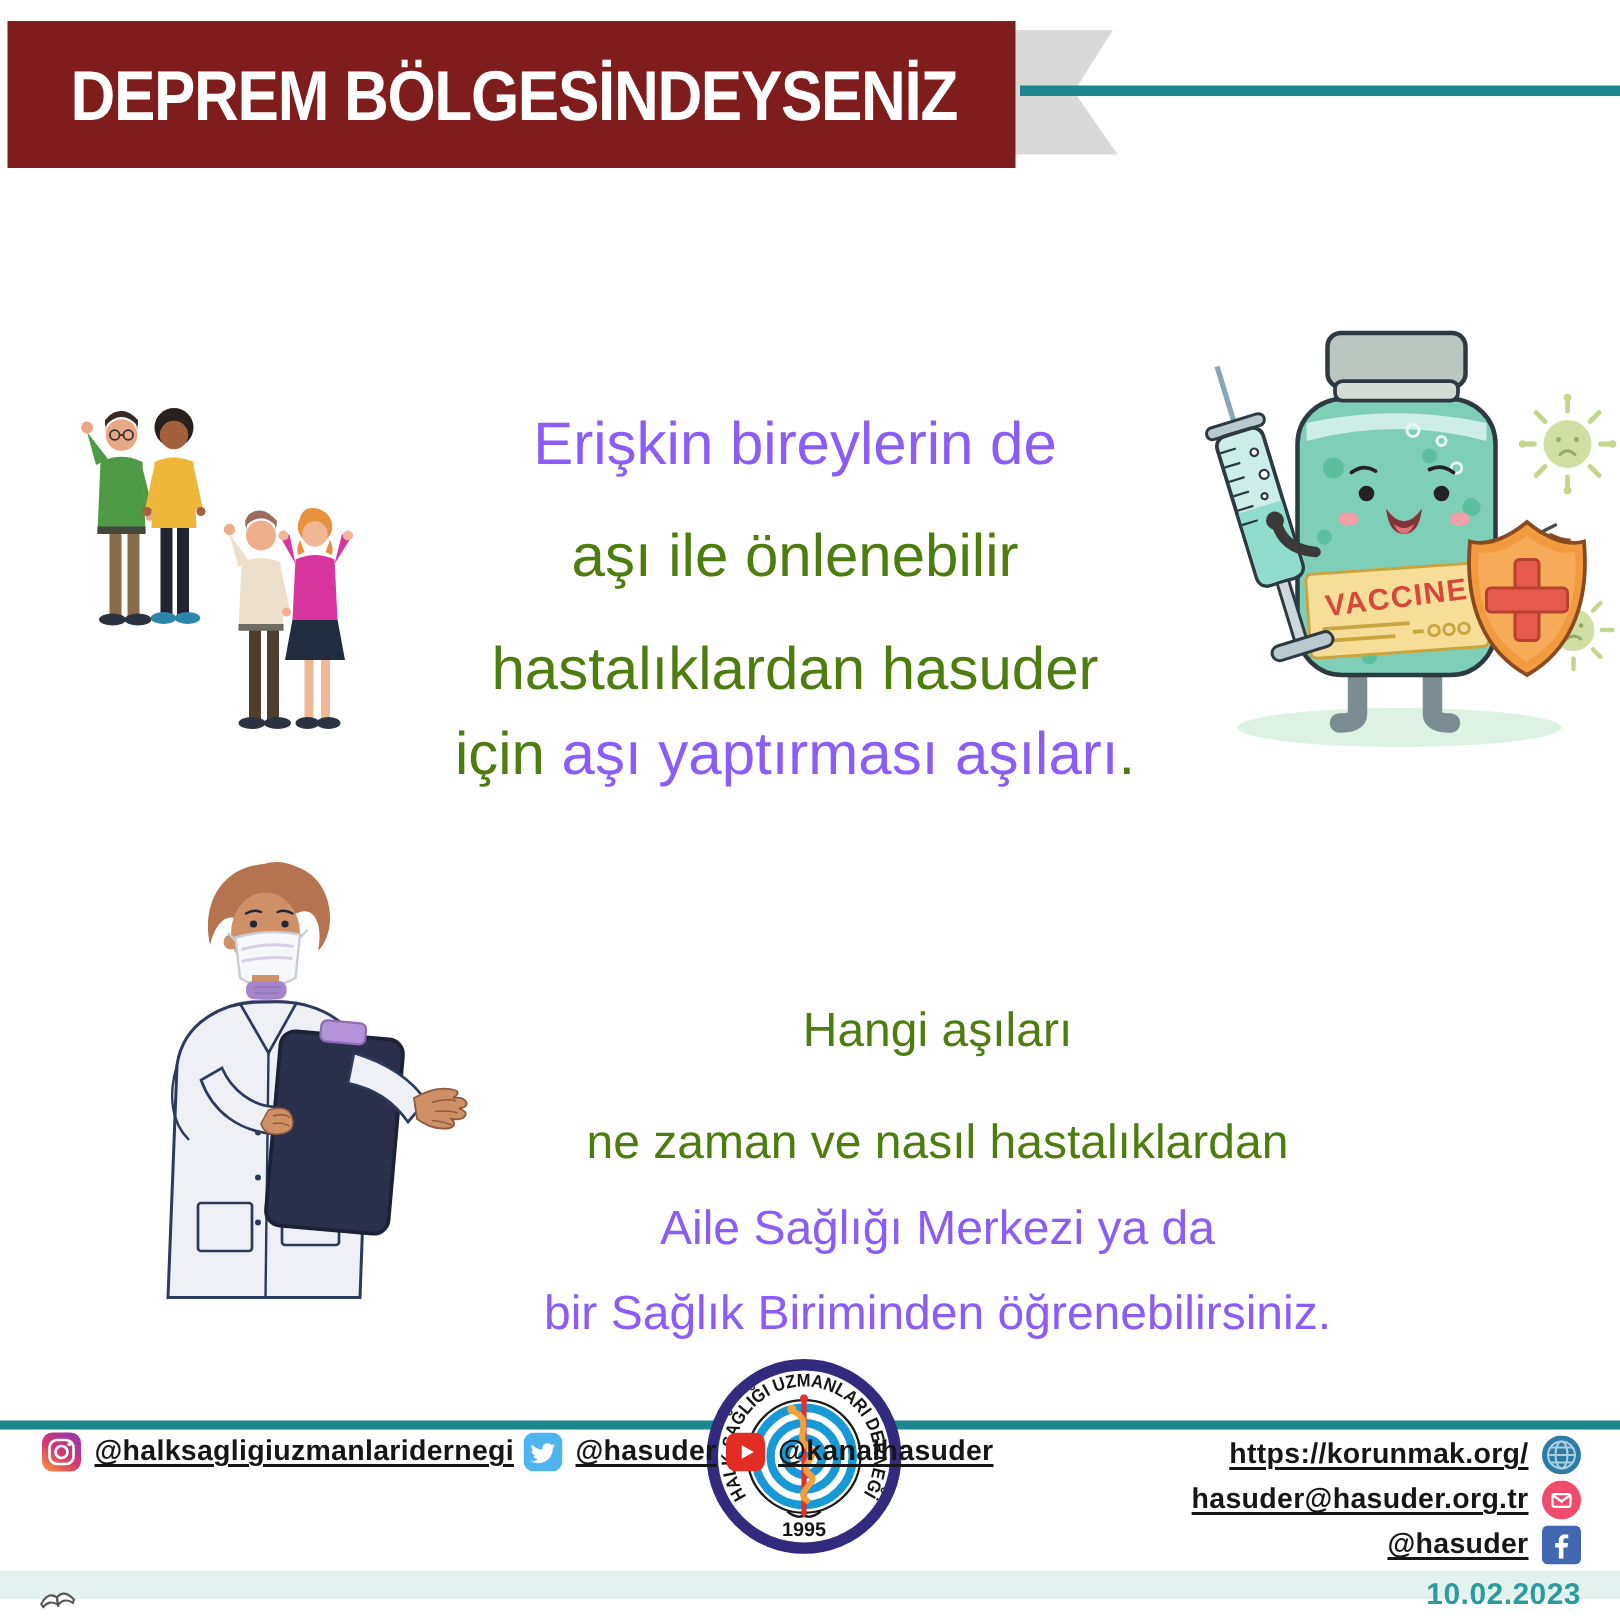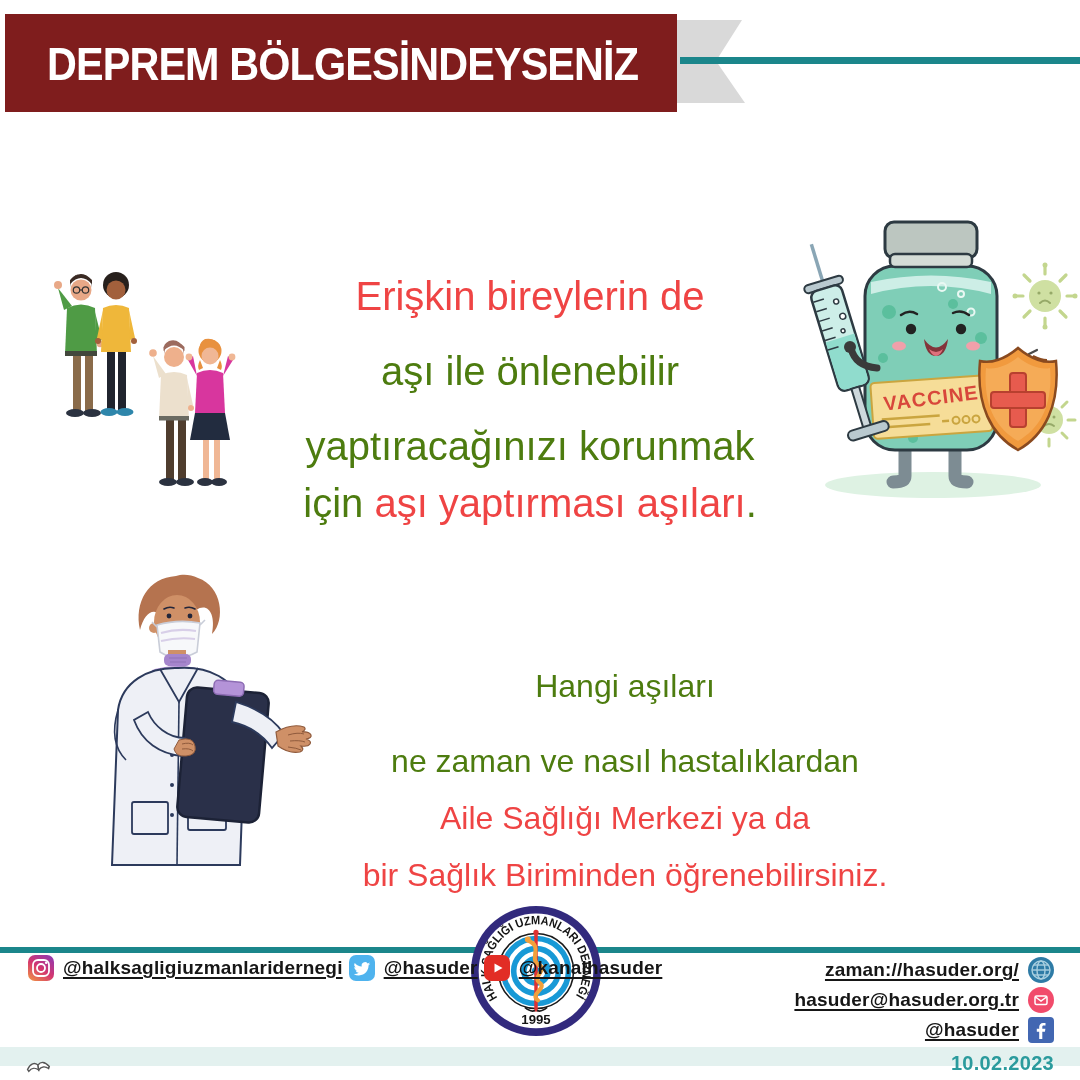--- a/index.html
+++ b/index.html
@@ -15,21 +15,21 @@
     display:flex;align-items:center;
   }
   .banner-title{
     color:#ffffff;font-size:47px;font-weight:700;letter-spacing:-1px;white-space:nowrap;
     transform:scaleX(.88);transform-origin:left center;margin-left:42px;
   }
   
   .msg{position:absolute;text-align:center;font-weight:500;}
   .msg1{left:225px;top:268px;width:610px;font-size:40px;line-height:57px;}
   .msg2{left:250px;top:640px;width:750px;font-size:32px;line-height:57px;}
-  .t-red{color:#ef4444;}
+  .t-red{color:#8b5cf6;}
   .t-black{color:#4d7c0f;margin-top:18px;}
   
   .ill{position:absolute;}
   .people-ill{left:50px;top:260px;width:200px;height:240px;}
   .vaccine-ill{left:793px;top:208px;width:285px;height:300px;}
   .doctor-ill{left:48px;top:570px;width:270px;height:305px;}
   
   .footer-line{position:absolute;left:0;top:947px;width:1080px;height:6px;background:#1b868b;z-index:1;}
   .logo{position:absolute;left:468px;top:906px;width:136px;height:136px;z-index:2;}
   .social-left{position:absolute;left:28px;top:955px;display:flex;flex-direction:row;gap:6px;z-index:2;}
@@ -129,21 +129,21 @@
       <circle cx="160" cy="91" r="11.5" fill="#e8913f"></circle>
       <circle cx="160" cy="96" r="8.5" fill="#f0b795"></circle>
       <path d="M150 92 Q151 81 160 80 Q169 81 170 92 L170 86 Q165 77 155 79 Q150 82 150 86 Z" fill="#e8913f"></path>
       <path d="M150 100 q-3 6 -1 10 l4 -2 Z M170 100 q3 6 1 10 l-4 -2 Z" fill="#e8913f"></path>
     </g>
   </svg>
 
   <div class="msg msg1">
     <div class="t-red">Erişkin bireylerin de</div>
     <div class="t-black">aşı ile önlenebilir</div>
-    <div class="t-black">yaptıracağınızı korunmak</div>
+    <div class="t-black">hastalıklardan hasuder</div>
     <div><span class="t-black">için </span><span class="t-red">aşı yaptırması aşıları</span><span class="t-black">.</span></div>
   </div>
 
   <svg class="ill vaccine-ill" viewBox="0 0 285 300">
     <ellipse cx="140" cy="277" rx="108" ry="13" fill="#def2e3"></ellipse>
 
     <g stroke="#c3d68e" stroke-width="3.2" stroke-linecap="round">
       <g>
         <line x1="252" y1="66" x2="252" y2="58"></line>
           <line x1="252" y1="110" x2="252" y2="118"></line>
@@ -380,21 +380,21 @@
       <svg class="sicon" viewBox="0 0 26 26">
         <rect width="26" height="26" rx="7" fill="#e22d25"></rect>
         <polygon points="10.5,8.5 10.5,17.5 18.5,13" fill="#fff"></polygon>
       </svg>
       <span class="link-text">@kanalhasuder</span>
     </div>
   </div>
 
   <div class="contact-right">
     <div class="link-row">
-      <span class="link-text">zaman://hasuder.org/</span>
+      <span class="link-text">https://korunmak.org/</span>
       <svg class="sicon" viewBox="0 0 26 26">
         <circle cx="13" cy="13" r="13" fill="#2e7ba6"></circle>
         <g stroke="#a8cfe0" stroke-width="1.4" fill="none">
           <circle cx="13" cy="13" r="9"></circle>
           <ellipse cx="13" cy="13" rx="4" ry="9"></ellipse>
           <line x1="4" y1="13" x2="22" y2="13"></line>
           <line x1="5.5" y1="8" x2="20.5" y2="8"></line>
           <line x1="5.5" y1="18" x2="20.5" y2="18"></line>
         </g>
       </svg>

